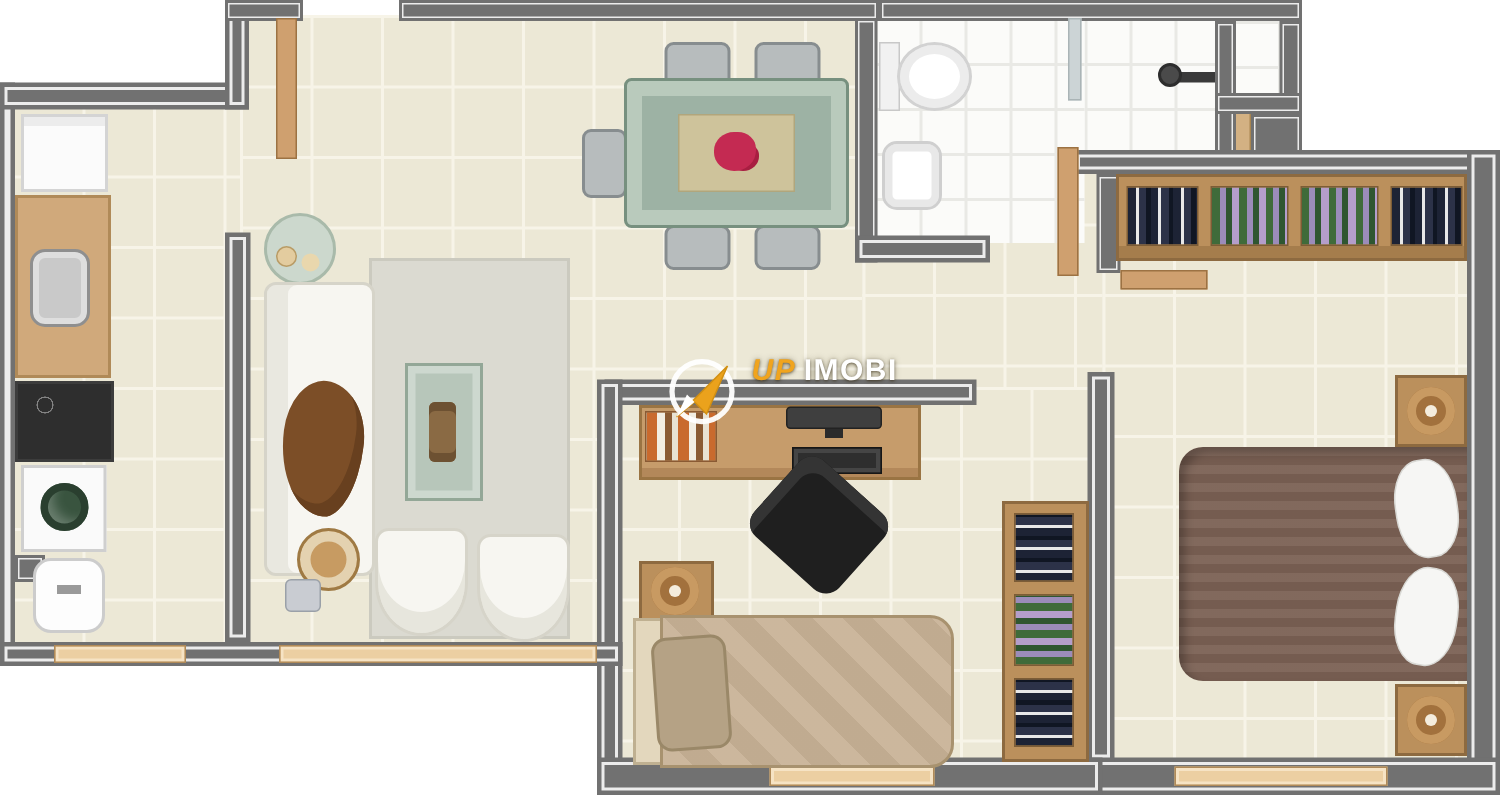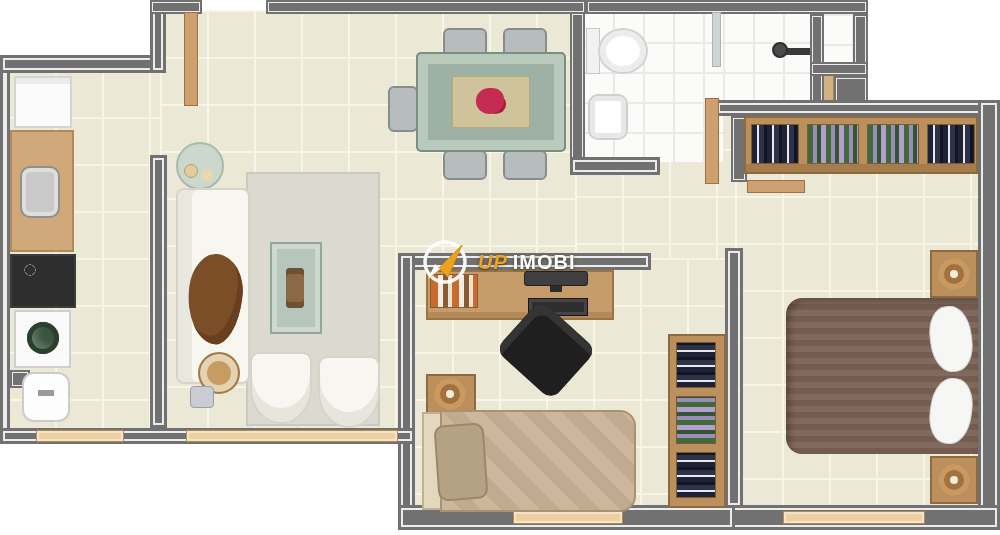--- a/index.html
+++ b/index.html
@@ -156,21 +156,21 @@
   <div class="abs wood" style="left:668px;top:334px;width:58px;height:174px;">
     <div class="abs clothes-dark-h" style="left:6px;top:6px;width:40px;height:46px;border:1px solid #7c5c36;"></div>
     <div class="abs clothes-color-h" style="left:6px;top:60px;width:40px;height:48px;border:1px solid #7c5c36;"></div>
     <div class="abs clothes-dark-h" style="left:6px;top:116px;width:40px;height:46px;border:1px solid #7c5c36;"></div>
   </div>
 
   <div class="abs door" style="left:184px;top:12px;width:14px;height:94px;"></div>
   <div class="abs door" style="left:705px;top:98px;width:14px;height:86px;"></div>
   <div class="abs door" style="left:747px;top:180px;width:58px;height:13px;"></div>
 
-  <div class="abs" style="left:420px;top:236px;width:190px;height:52px;display:flex;align-items:center;">
+  <div class="abs" style="left:443px;top:236px;width:190px;height:52px;display:flex;align-items:flex-start;">
     <span style="width:50px;height:50px;display:inline-block;">
       <svg width="50" height="50" viewBox="0 0 50 50">
         <circle cx="25" cy="25" r="20" fill="none" stroke="#ffffff" stroke-width="3.5" opacity="0.95"></circle>
         <polygon points="8,42 42,8 28,40 20,32" fill="#eba21c" stroke="#d18f12" stroke-width="1"></polygon>
         <polygon points="8,42 20,32 15,27" fill="#ffffff"></polygon>
       </svg>
     </span>
     <span id="wm-text" style="margin-left:8px;">
       <span id="wm-up">UP</span><span id="wm-imobi">IMOBI</span>
     </span>

